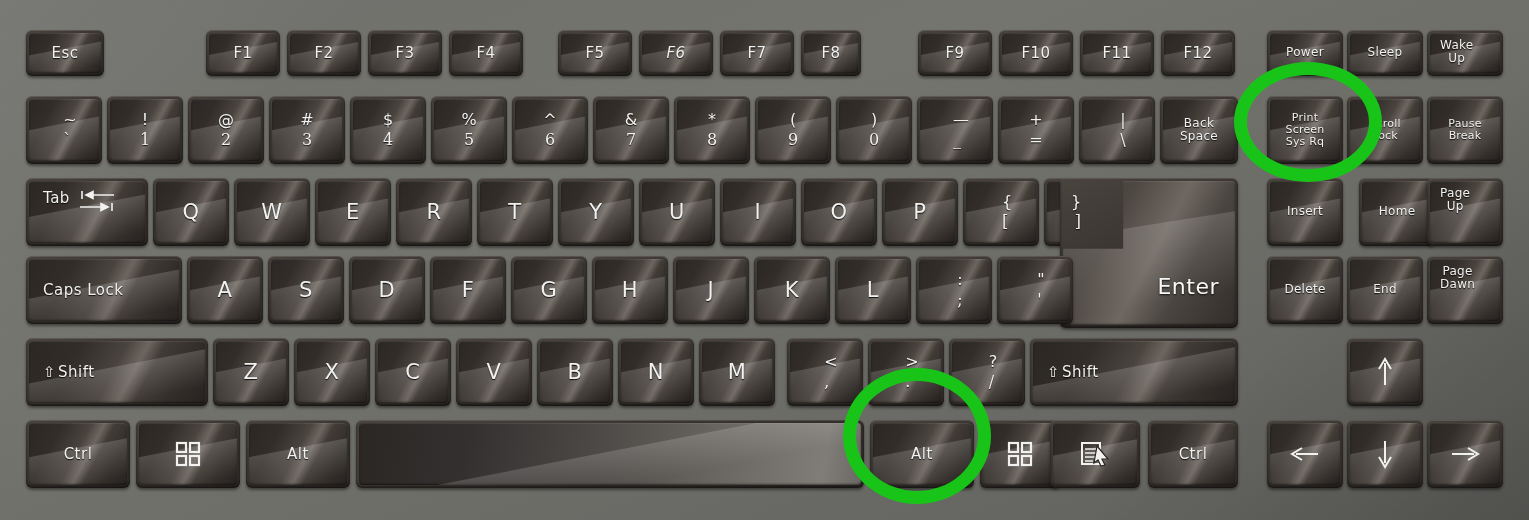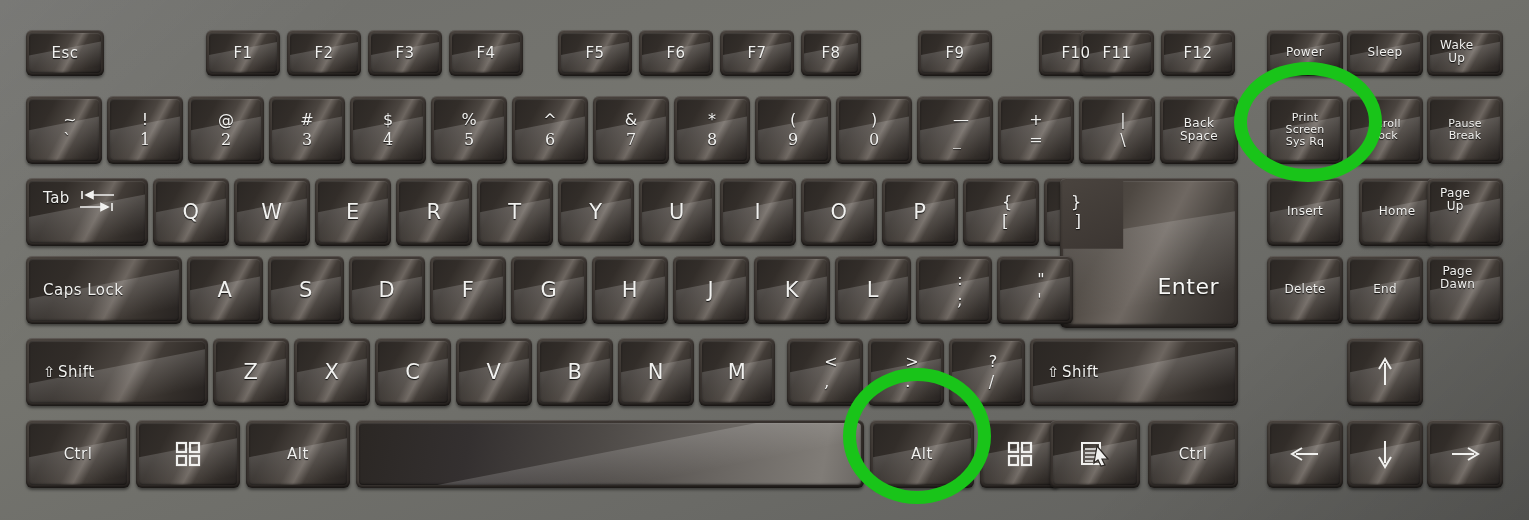--- a/index.html
+++ b/index.html
@@ -211,42 +211,42 @@
     <div class="cap">
         <span class="legend fn">F4</span>
       </div>
   </div>
 
   <div class="key" style="left:558px; top:30px; width:74px; height:46px;">
     <div class="cap">
         <span class="legend fn">F5</span>
       </div>
   </div>
-  <div class="key" style="left:639px; top:30px; width:74px; height:46px;">
+  <div class="key" style="left:639px; top:30px; width:74px; height:46px;font-style:italic;">
     <div class="cap">
         <span class="legend fn">F6</span>
       </div>
   </div>
   <div class="key" style="left:720px; top:30px; width:74px; height:46px;">
     <div class="cap">
         <span class="legend fn">F7</span>
       </div>
   </div>
   <div class="key" style="left:801px; top:30px; width:60px; height:46px;">
     <div class="cap">
         <span class="legend fn">F8</span>
       </div>
   </div>
 
   <div class="key" style="left:918px; top:30px; width:74px; height:46px;">
     <div class="cap">
         <span class="legend fn">F9</span>
       </div>
   </div>
-  <div class="key" style="left:999px; top:30px; width:74px; height:46px;margin-left:40px;">
+  <div class="key" style="left:999px; top:30px; width:74px; height:46px;">
     <div class="cap">
         <span class="legend fn">F10</span>
       </div>
   </div>
   <div class="key" style="left:1080px; top:30px; width:74px; height:46px;">
     <div class="cap">
         <span class="legend fn">F11</span>
       </div>
   </div>
   <div class="key" style="left:1161px; top:30px; width:74px; height:46px;">

